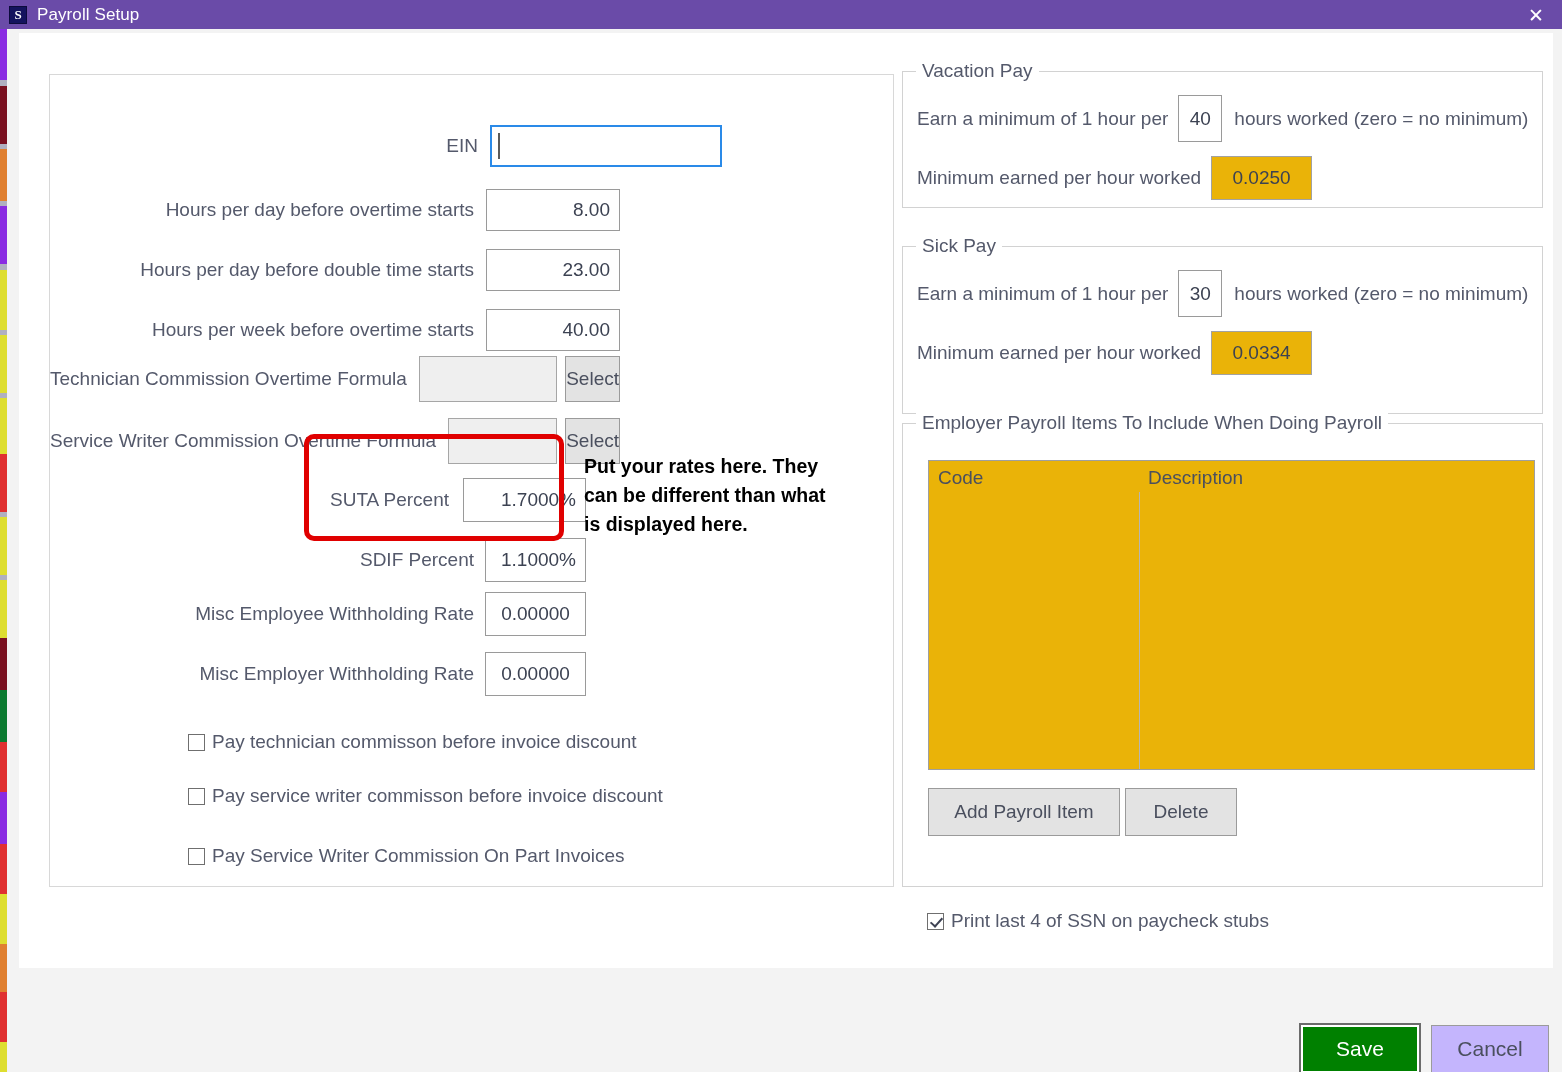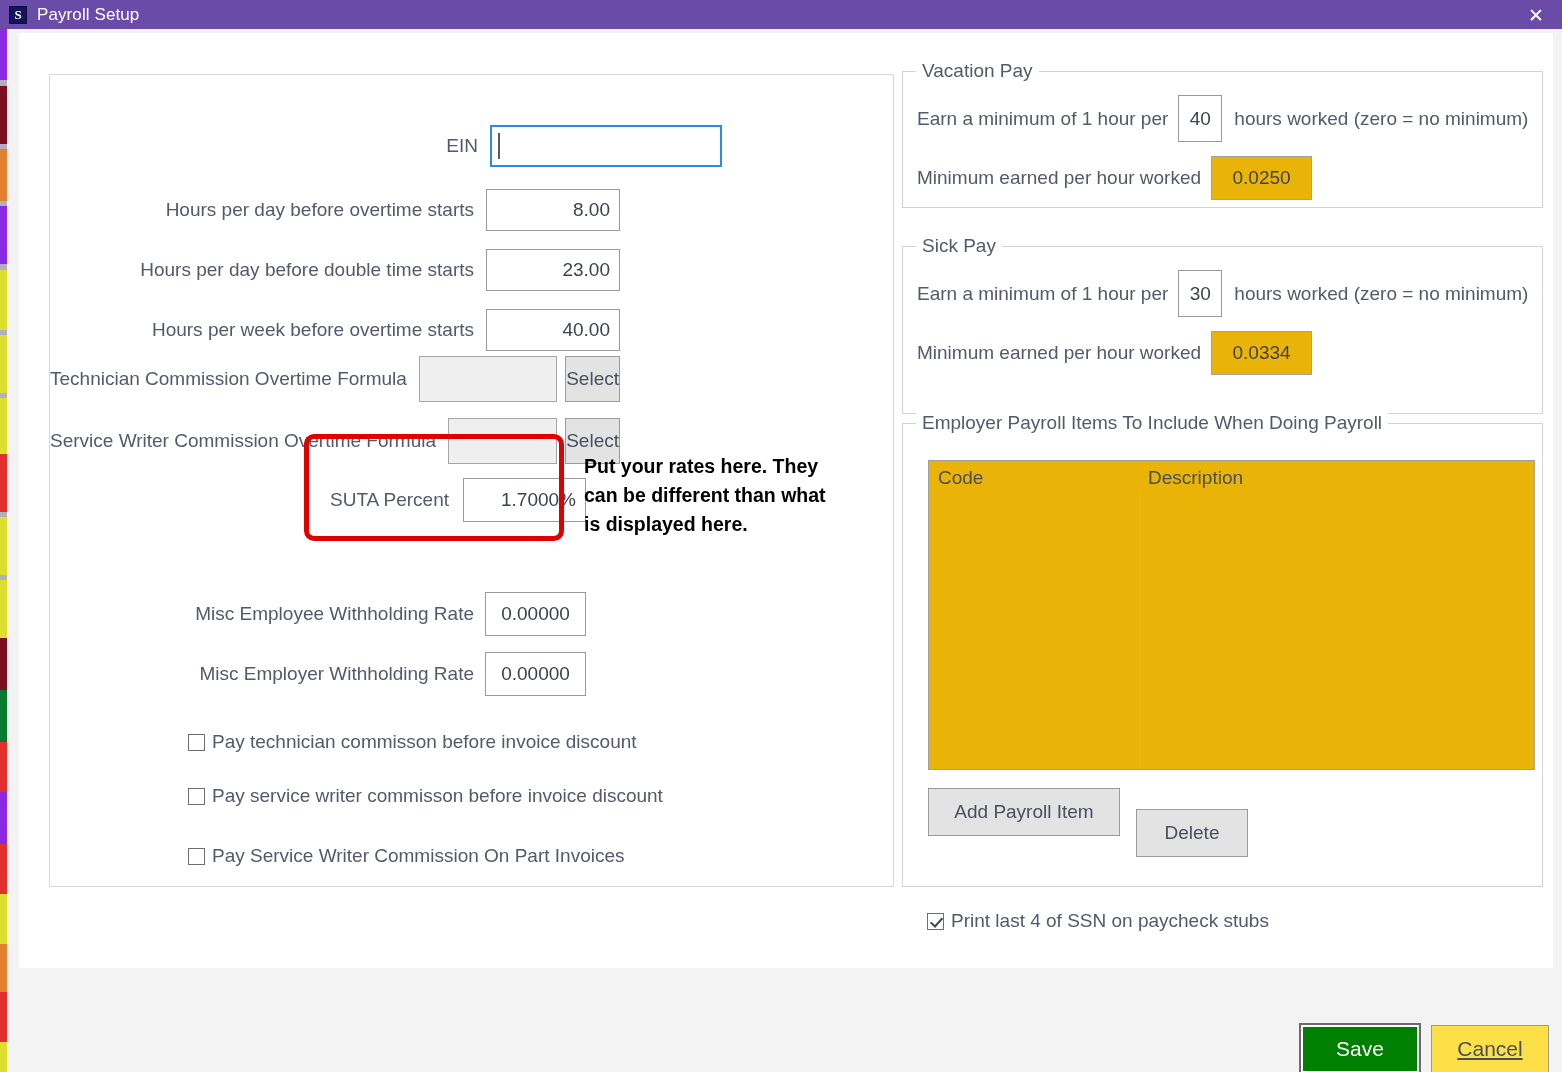--- a/index.html
+++ b/index.html
@@ -256,27 +256,26 @@
     font-size: 21px;
     display: flex; align-items: center; justify-content: center;
     border: 2px solid #ffffff;
     outline: 2px solid #6b6b6b;
     cursor: pointer;
   }
   .cancel-btn {
     position: absolute;
     left: 1412px; top: 57px;
     width: 118px; height: 48px;
-    background: #fde047;
+    background: #c4b5fd;
     border: 1px solid #9b9b9b;
     color: #4a4f5e;
     font-size: 21px;
     display: flex; align-items: center; justify-content: center;
     cursor: pointer;
-    text-decoration: underline;
   }
 </style>
 </head>
 <body>
 
 <div id="app">
 
   <div class="edge-strip" id="edge-strip">
       <div class="edge-seg" style="height: 22px; background: rgb(224, 48, 48);"></div>
       <div class="edge-seg" style="height: 58px; background: rgb(138, 43, 226);"></div>
@@ -352,20 +351,24 @@
           <span class="flabel">Service Writer Commission Overtime Formula</span>
           <span class="finput blank-grey" style="width:316px; height:46px; margin-left:12px;"></span>
           <span class="btn" style="width:74px; height:46px; margin-left:8px;">Select</span>
         </div>
 
         <div class="frow" style="left:0px; top:403px; width:536px; justify-content:flex-end;">
           <span class="flabel">SUTA Percent</span>
           <span class="finput" style="width:123px; height:44px; margin-left:14px;">1.7000%</span>
         </div>
 
+        <div class="frow" style="left:0px; top:463px; width:536px; justify-content:flex-end;">
+          <span class="flabel">SDIF Percent</span>
+          <span class="finput" style="width:101px; height:44px; margin-left:11px;">1.1000%</span>
+        </div>
 
         <div class="frow" style="left:0px; top:517px; width:536px; justify-content:flex-end;">
           <span class="flabel">Misc Employee Withholding Rate</span>
           <span class="finput center" style="width:101px; height:44px; margin-left:11px;">0.00000</span>
         </div>
 
         <div class="frow" style="left:0px; top:577px; width:536px; justify-content:flex-end;">
           <span class="flabel">Misc Employer Withholding Rate</span>
           <span class="finput center" style="width:101px; height:44px; margin-left:11px;">0.00000</span>
         </div>
@@ -423,21 +426,21 @@
 
         <div class="list-box" style="left:25px; top:36px; width:607px; height:310px;">
           <div class="list-head">
             <div class="list-col" style="width:210px;">Code</div>
             <div class="list-col" style="flex:1;">Description</div>
           </div>
           <div class="list-divider" style="left:210px;"></div>
         </div>
 
         <div class="btn" style="position:absolute; left:25px; top:364px; width:192px; height:48px;">Add Payroll Item</div>
-        <div class="btn" style="position:absolute; left:233px; top:364px; width:112px; height:48px;margin-top:21px;">Delete</div>
+        <div class="btn" style="position:absolute; left:222px; top:364px; width:112px; height:48px;">Delete</div>
       </div>
 
       <div class="cbrow" style="left:908px; top:877px;">
         <span class="cbox checked"></span>
         <span class="cblabel">Print last 4 of SSN on paycheck stubs</span>
       </div>
 
     </div>
 
     <div class="footer">

